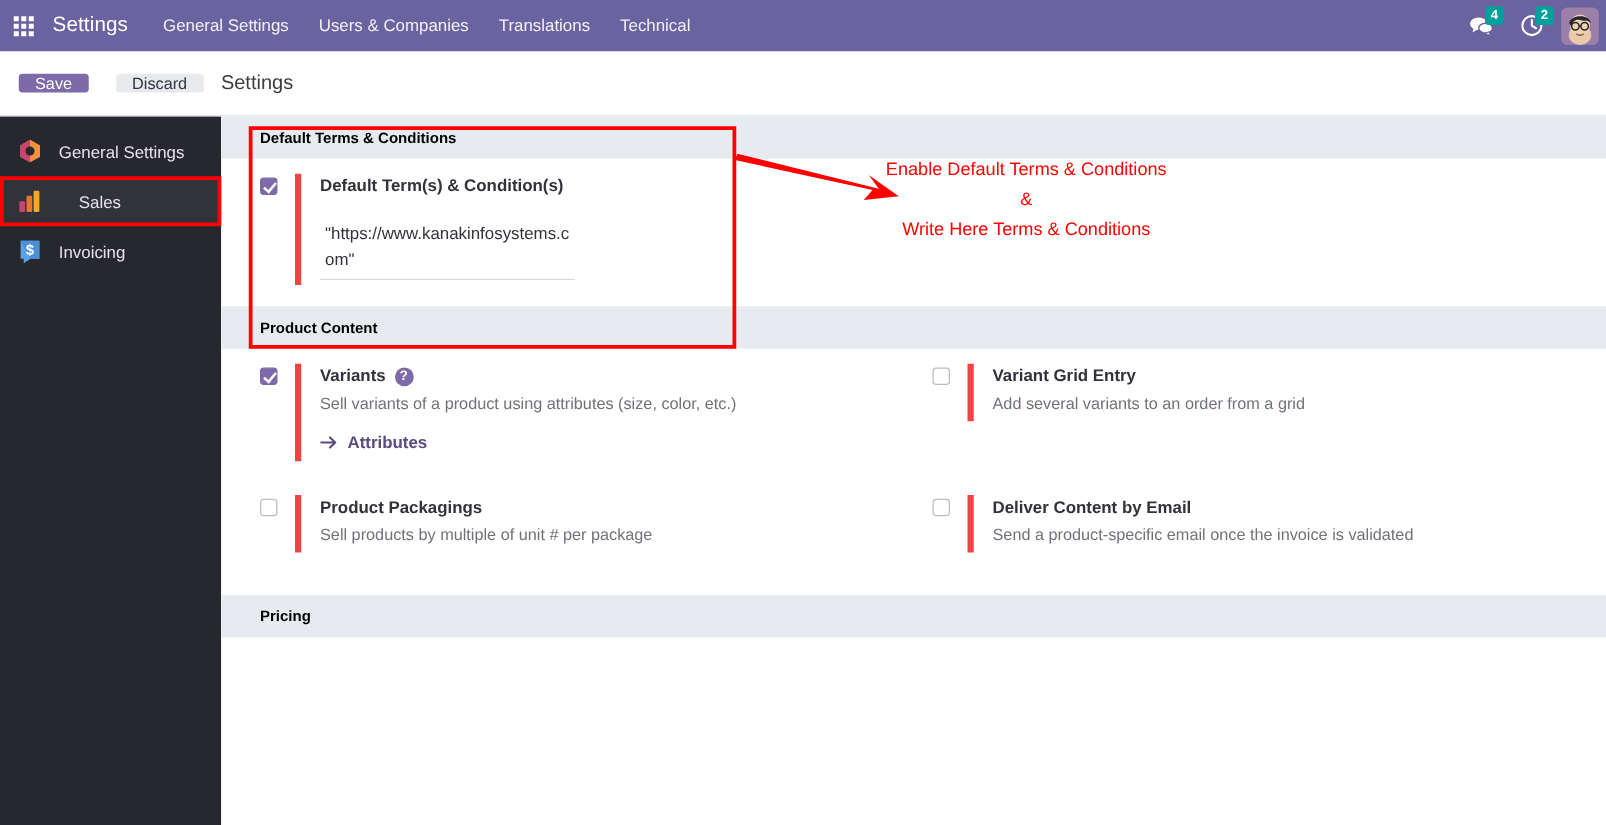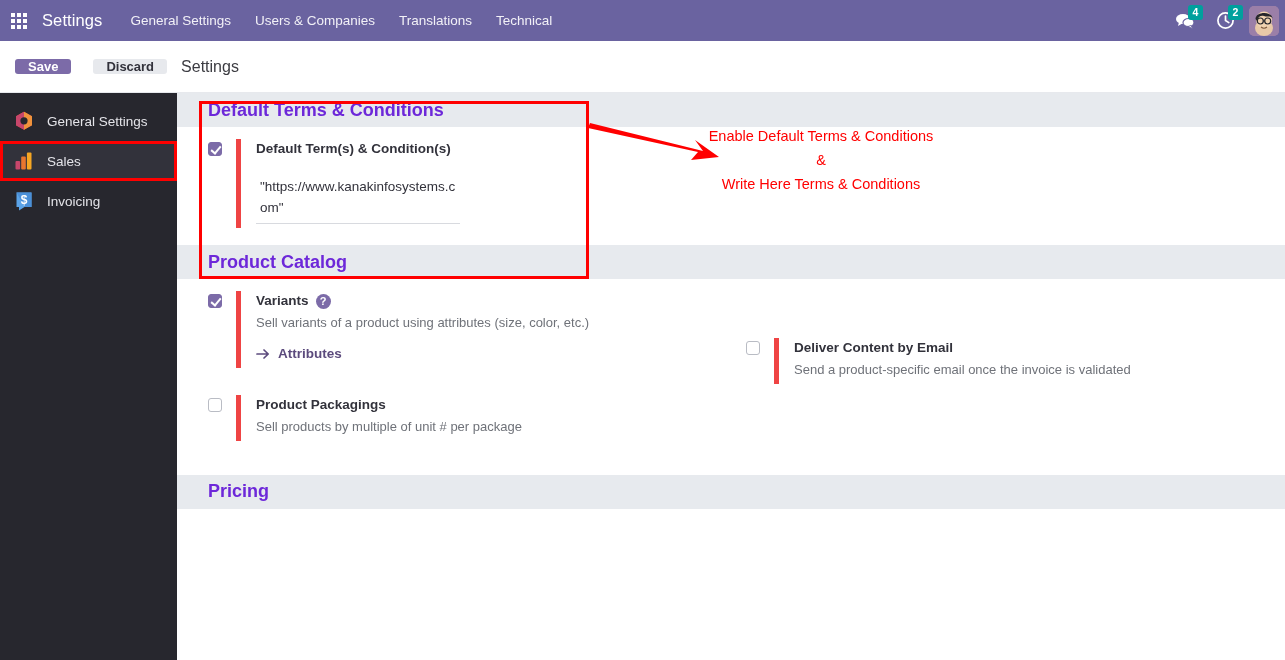--- a/index.html
+++ b/index.html
@@ -68,21 +68,21 @@
   
   .controlpanel {
     position: absolute; top: 41px; left: 0;
     width: 1285px; height: 52px;
     background: #FFFFFF;
     border-bottom: 1px solid #E7E9ED;
     display: flex; align-items: center;
     z-index: 30;
   }
   .btn {
-    font-size: 13px; font-weight: 700;
+    font-size: 13px; font-weight: 400;
     border-radius: 3px; border: none;
     padding: 0 13px; cursor: pointer;
     font-family: "Liberation Sans", sans-serif;
   }
   .btn-save { background: #7C6BA8; color: #fff; margin-left: 15px; }
   .btn-discard { background: #E7E9ED; color: #32323B; margin-left: 22px; }
   .cp-title {
     font-size: 16px; color: #3C3C42; font-weight: 400;
     margin-left: 14px; white-space: nowrap;
   }
@@ -109,21 +109,21 @@
     width: 177px; height: 567px;
     background: #27272E;
     padding-top: 8px;
   }
   .side-item {
     display: flex; align-items: center;
     height: 40px; padding-left: 12px;
     cursor: pointer; color: #DCDCE2;
     position: relative;
   }
-  .side-item.active { background: #32323B; }
+  .side-item.active { background: #32323B; gap: 16px; }
   .side-icon {
     width: 24px; height: 24px; flex: none;
     margin-right: 11px;
     display: flex; align-items: center; justify-content: center;
   }
   .side-label { font-size: 13.5px; color: #E4E4E9; }
 
   
   .sales-outline {
     position: absolute;
@@ -140,21 +140,21 @@
     background: #ffffff;
     overflow: hidden;
   }
   .section-head {
     width: 100%; height: 34px;
     background: #E7EAEE;
     display: flex; align-items: center;
     padding-left: 31px;
   }
   .section-head h3 {
-    font-size: 18px; font-weight: 700; color: #6d28d9;
+    font-size: 12px; font-weight: 700; color: #000000;
   }
   .setting-grid {
     display: flex; flex-wrap: wrap;
     padding: 0 0 0 0;
   }
   .setting-col { width: 50%; }
   .setting {
     display: flex;
     padding: 12px 0 0 0;
     margin-left: 31px;
@@ -365,21 +365,21 @@
         <div class="cb checked"></div>
         <div class="setting-body">
           <div class="setting-title">Default Term(s) &amp; Condition(s)</div>
           <textarea class="terms-input" rows="2" style="">"https://www.kanakinfosystems.com"</textarea>
         </div>
       </div>
     </div>
   </div>
 
   <div class="section-head" style="margin-top:17px">
-    <h3>Product Catalog</h3>
+    <h3>Product Content</h3>
   </div>
   <div class="setting-grid">
 
     <div class="setting-col">
 
       <div class="setting">
         <div class="cb checked"></div>
         <div class="setting-body">
           <div class="setting-title">
             <span>Variants</span>
@@ -400,20 +400,27 @@
         <div class="cb"></div>
         <div class="setting-body">
           <div class="setting-title">Product Packagings</div>
           <div class="setting-desc">Sell products by multiple of unit # per package</div>
         </div>
       </div>
     </div>
 
     <div class="setting-col">
 
+      <div class="setting" style="margin-left:15px">
+        <div class="cb"></div>
+        <div class="setting-body">
+          <div class="setting-title">Variant Grid Entry</div>
+          <div class="setting-desc">Add several variants to an order from a grid</div>
+        </div>
+      </div>
 
       <div class="setting" style="margin-left:15px; padding-top:59px">
         <div class="cb"></div>
         <div class="setting-body">
           <div class="setting-title">Deliver Content by Email</div>
           <div class="setting-desc">Send a product-specific email once the invoice is validated</div>
         </div>
       </div>
     </div>
   </div>

